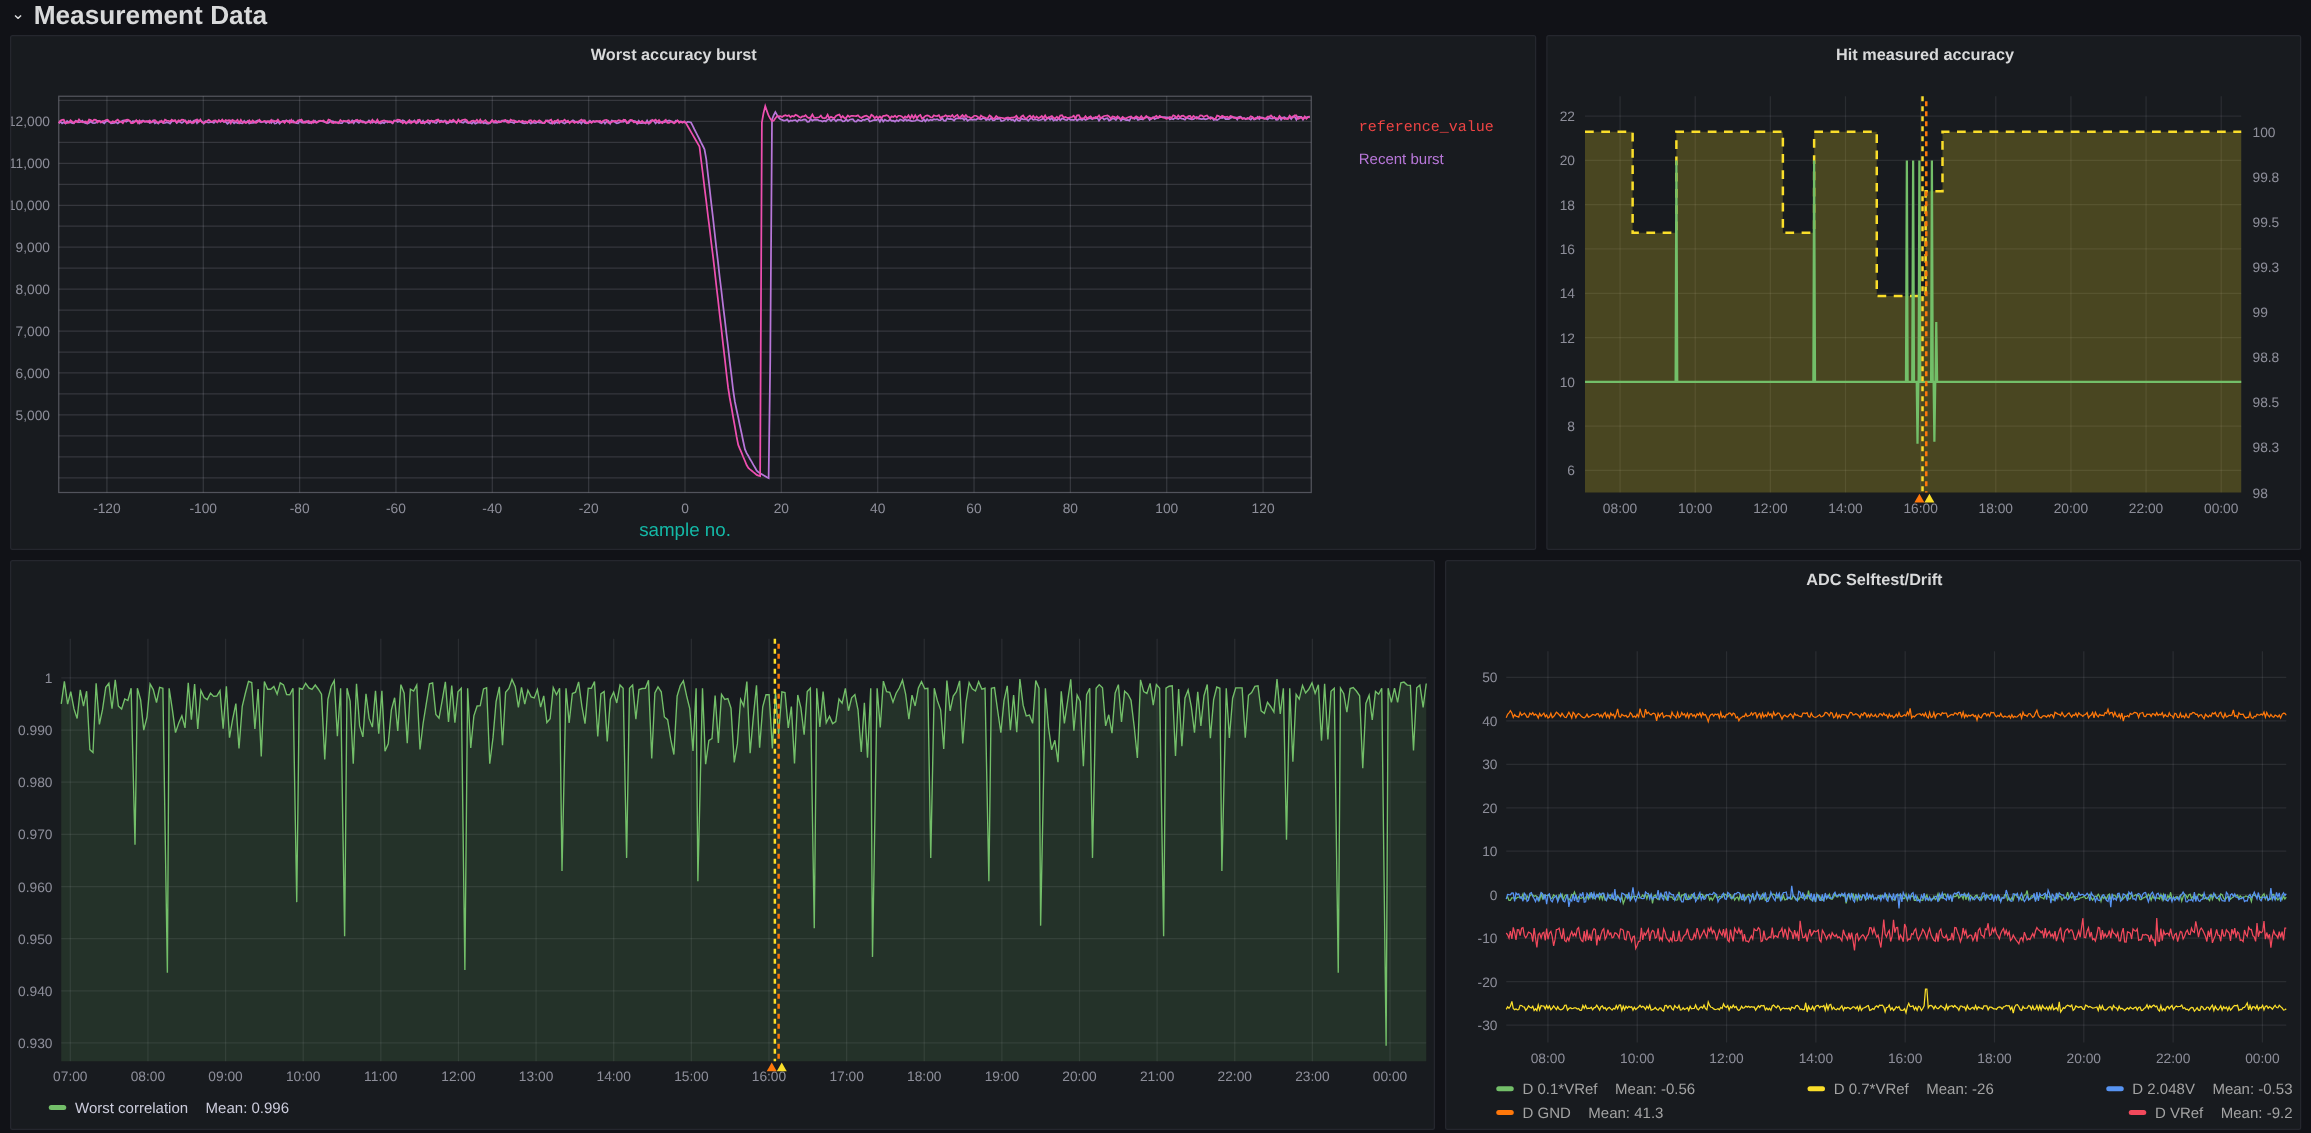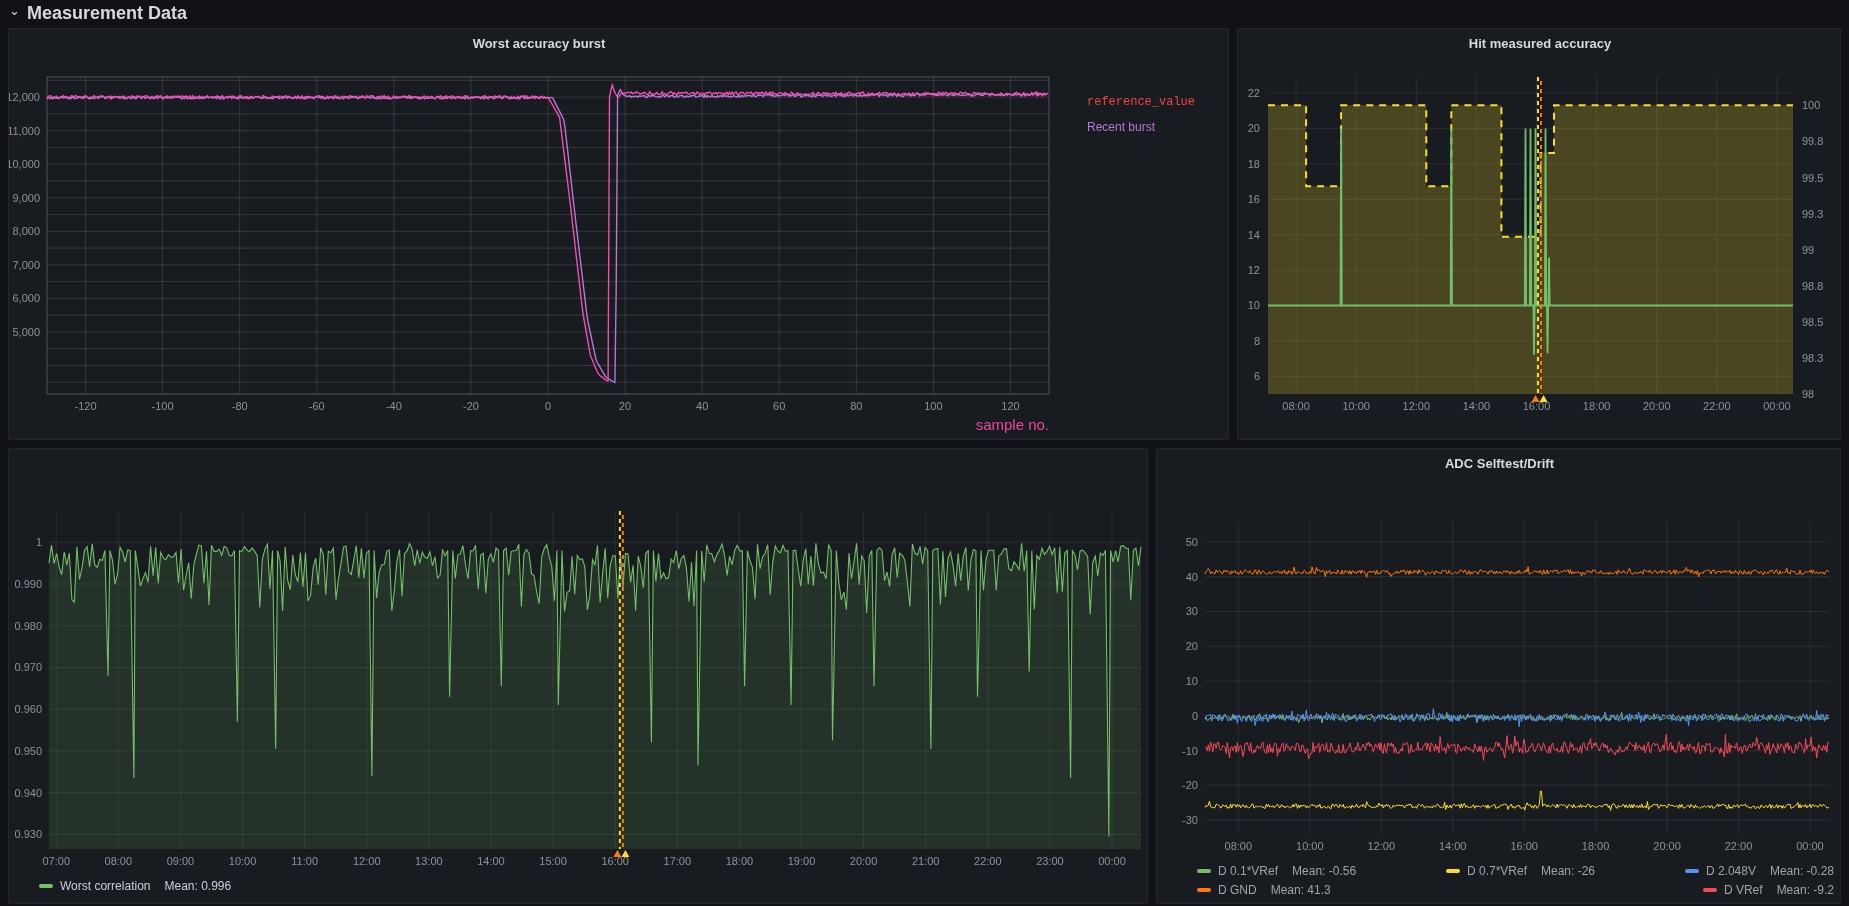--- a/index.html
+++ b/index.html
@@ -6,33 +6,33 @@
   body{
     width:1849px;height:906px;position:relative;overflow:hidden;
     background:#111217;color:#ccccdc;
     font-family:"Liberation Sans",sans-serif;
   }
   .sec-header{
     position:absolute;top:0;left:0;height:26px;display:flex;align-items:center;
     gap:7px;padding-left:9px;cursor:pointer;user-select:none;
   }
   .chev{color:#d8d9da;font-size:13px;line-height:10px;transform:translateY(-2px);}
-  .sec-title{font-size:18px;font-weight:700;color:#d8d9da;}
+  .sec-title{font-size:21px;font-weight:700;color:#d8d9da;}
   .panel{
     position:absolute;background:#181b1f;border:1px solid #25272e;border-radius:2px;
     box-sizing:border-box;
   }
   .panel-title{
     position:absolute;top:7px;left:0;text-align:center;font-size:13px;font-weight:600;
     color:#d8d9da;cursor:pointer;white-space:nowrap;
   }
   svg.chart{position:absolute;left:0;top:0;}
   .xlabel1{
-    position:absolute;left:38px;width:1002px;top:387px;text-align:right;
-    font-size:15px;color:#ec4899;
+    position:absolute;left:38px;width:1002px;top:387px;text-align:center;
+    font-size:15px;color:#14b8a6;
   }
   .legend-col{
     position:absolute;left:1078px;top:66px;display:flex;flex-direction:column;
     gap:11px;font-size:12px;
   }
   .legend2{
     position:absolute;left:28px;right:10px;bottom:8px;display:flex;
     justify-content:space-between;font-size:12px;color:#ccccdc;
   }
   .legend3{
@@ -305,21 +305,21 @@
         <span class="lmean">Mean: -0.56</span>
       </div>
       <div class="litem">
         <span class="sw" style="background: rgb(250, 222, 42);"></span>
         <span>D 0.7*VRef</span>
         <span class="lmean">Mean: -26</span>
       </div>
       <div class="litem">
         <span class="sw" style="background: rgb(87, 148, 242);"></span>
         <span>D 2.048V</span>
-        <span class="lmean">Mean: -0.28</span>
+        <span class="lmean">Mean: -0.53</span>
       </div>
       <div class="litem">
         <span class="sw" style="background: rgb(255, 120, 10);"></span>
         <span>D GND</span>
         <span class="lmean">Mean: 41.3</span>
       </div>
       <div class="litem">
         <span class="sw" style="background: rgb(242, 73, 92);"></span>
         <span>D VRef</span>
         <span class="lmean">Mean: -9.2</span>

